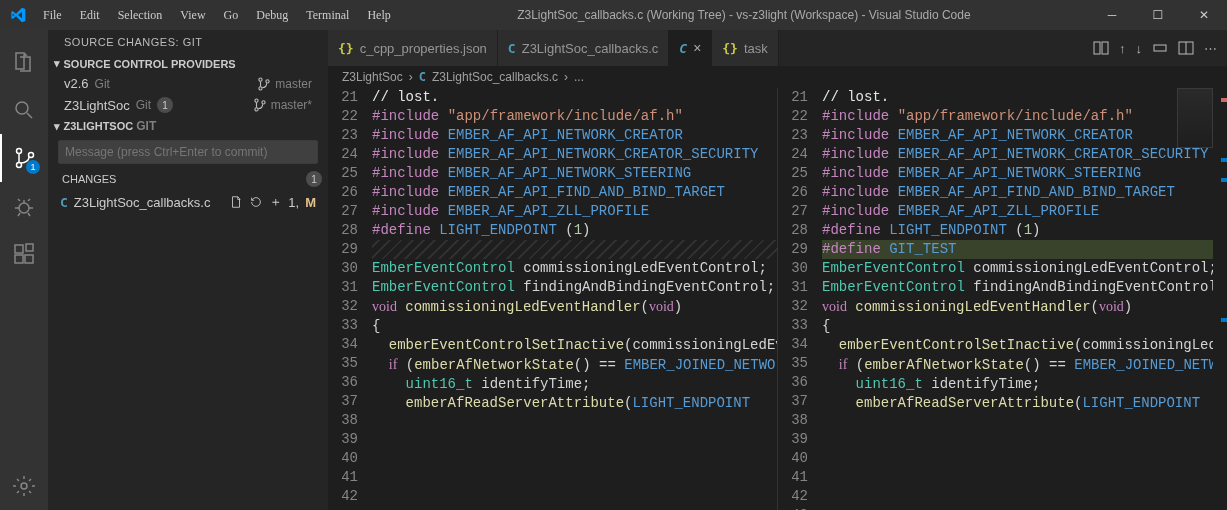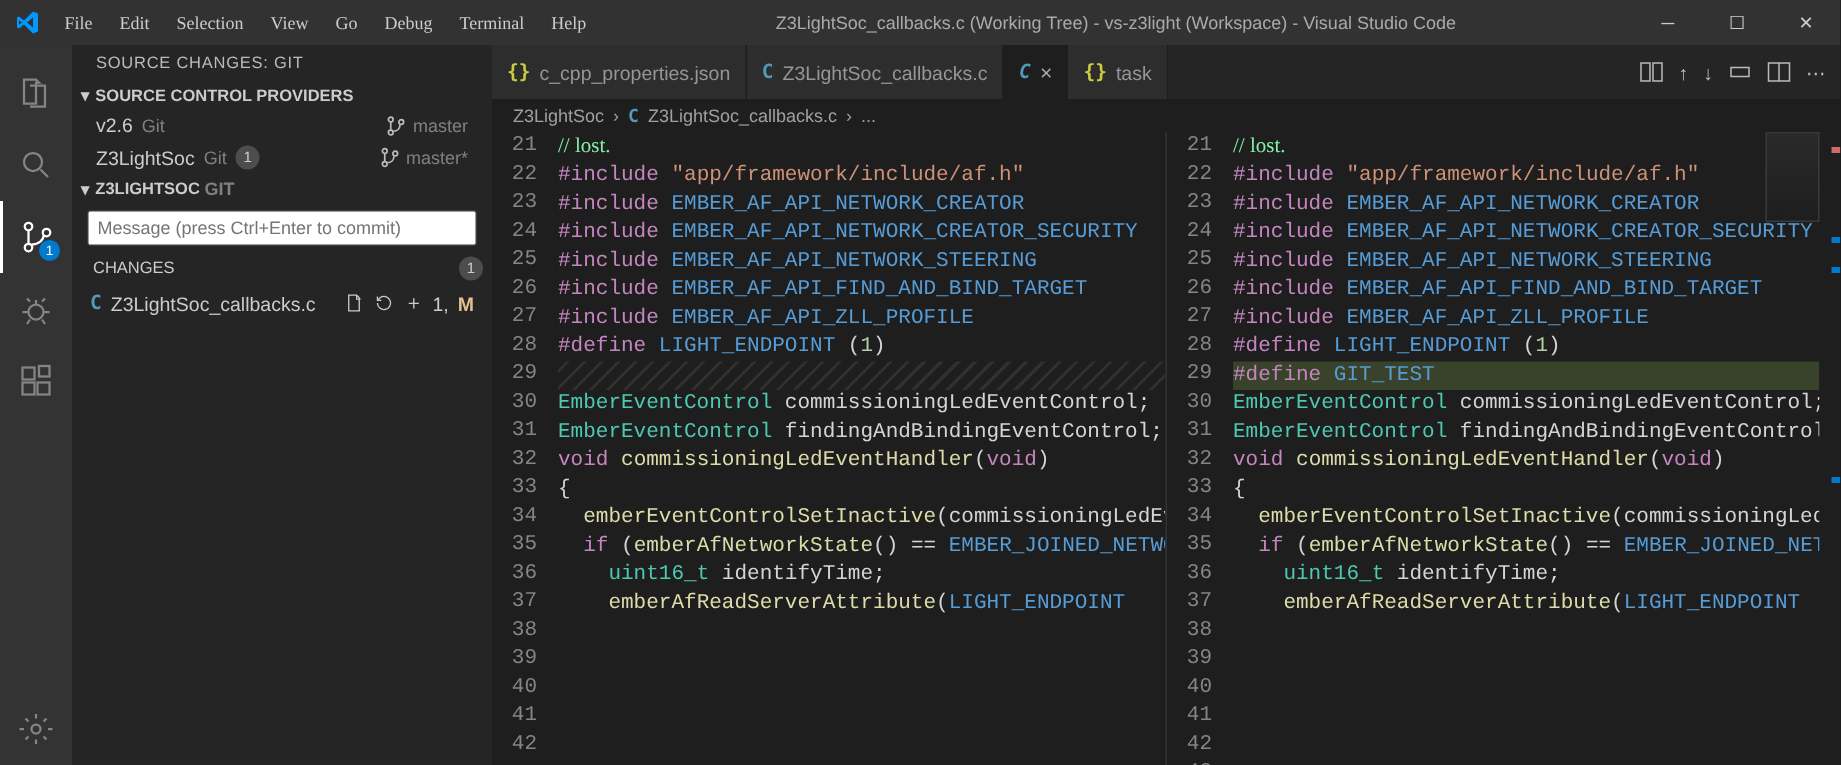--- a/index.html
+++ b/index.html
@@ -88,21 +88,21 @@
   min-width: 16px;
   height: 16px;
   font-size: 10px;
   display: inline-flex;
   align-items: center;
   justify-content: center;
   padding: 0 5px;
 }
 .commit-input {
   margin: 4px 10px;
-  background: #ffffff;
+  background: #404040;
   border: 1px solid #3c3c3c;
   color: #8e8e8e;
   padding: 4px 6px;
   font-size: 12px;
   border-radius: 2px;
 }
 .change-row { padding: 3px 12px; gap: 6px; }
 .file-icon-c { color: #519aba; font-weight: bold; font-family: monospace; }
 .change-actions { display: flex; gap: 6px; color: #ccc; align-items: center; }
 .status-M { color: #e2c08d; font-weight: bold; }
@@ -126,23 +126,23 @@
 .breadcrumb { height: 22px; display: flex; align-items: center; gap: 6px; padding: 0 14px; color: #a0a0a0; font-size: 12px; }
 .panes { flex: 1; display: flex; min-height: 0; position: relative; }
 .pane { flex: 1; display: flex; font-family: Consolas, "Courier New", monospace; font-size: 14px; overflow: hidden; min-width: 0; position: relative; }
 .gutter { width: 44px; text-align: right; color: #858585; padding-right: 14px; line-height: 19px; }
 .code { flex: 1; line-height: 19px; white-space: pre; color: #d4d4d4; overflow: hidden; }
 .k-pre { color: #c586c0; }
 .k-str { color: #ce9178; }
 .k-mac { color: #569cd6; }
 .k-type { color: #4ec9b0; margin-top: 20px; }
 .k-fn { color: #dcdcaa; }
-.k-kw { color: #c586c0; }
+.k-kw { color: #c586c0; font-family: Liberation Serif, serif; }
 .k-num { color: #b5cea8; }
-.k-comment { color: #86efac; font-family: Liberation Serif, serif; }
+.k-comment { color: #e5e5e5; }
 .diag { background: repeating-linear-gradient(-45deg, transparent 0 6px, #303030 6px 8px); height: 19px; }
 .added-line { background: #39422a; position: relative; }
 .overview { width: 14px; background: #1e1e1e; position: relative; }
 .overview .mark { position: absolute; right: 0; width: 6px; height: 4px; background: #007acc; }
 .minimap {
   position: absolute;
   top: 0; right: 14px;
   width: 36px; height: 60px;
   background: linear-gradient(#2a2a2a, #1e1e1e);
   border: 1px solid #3a3a3a;

